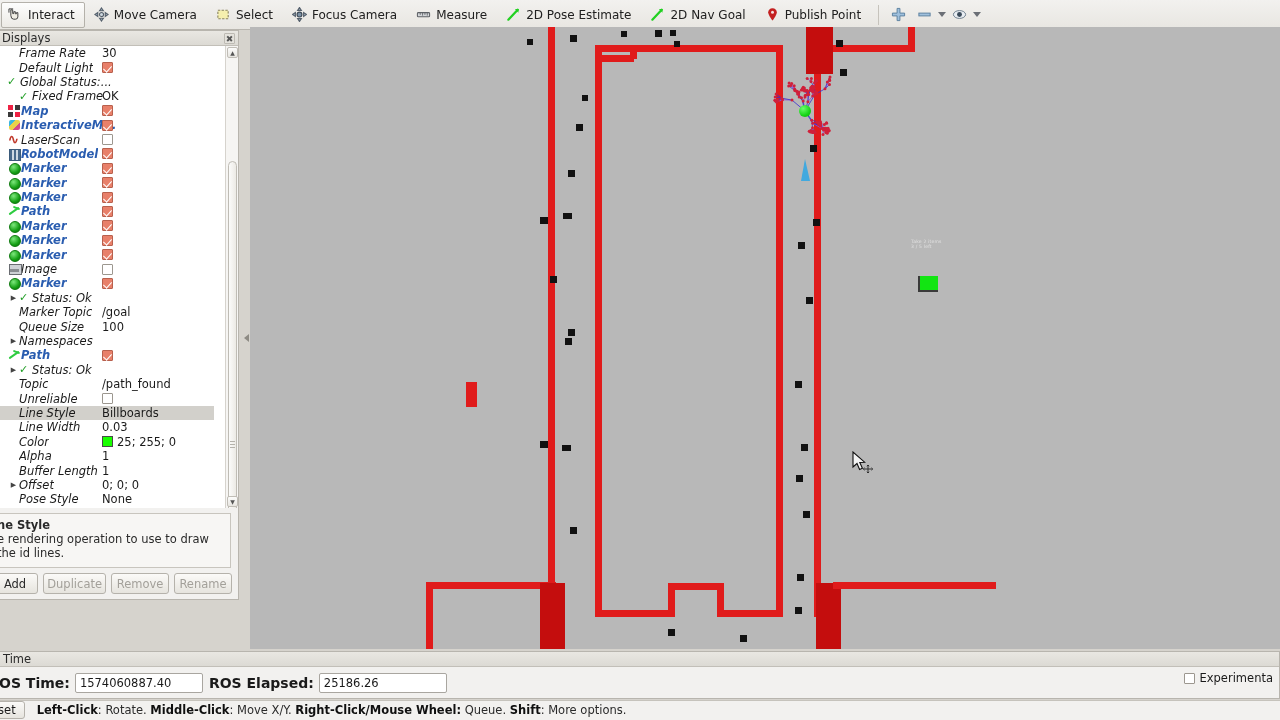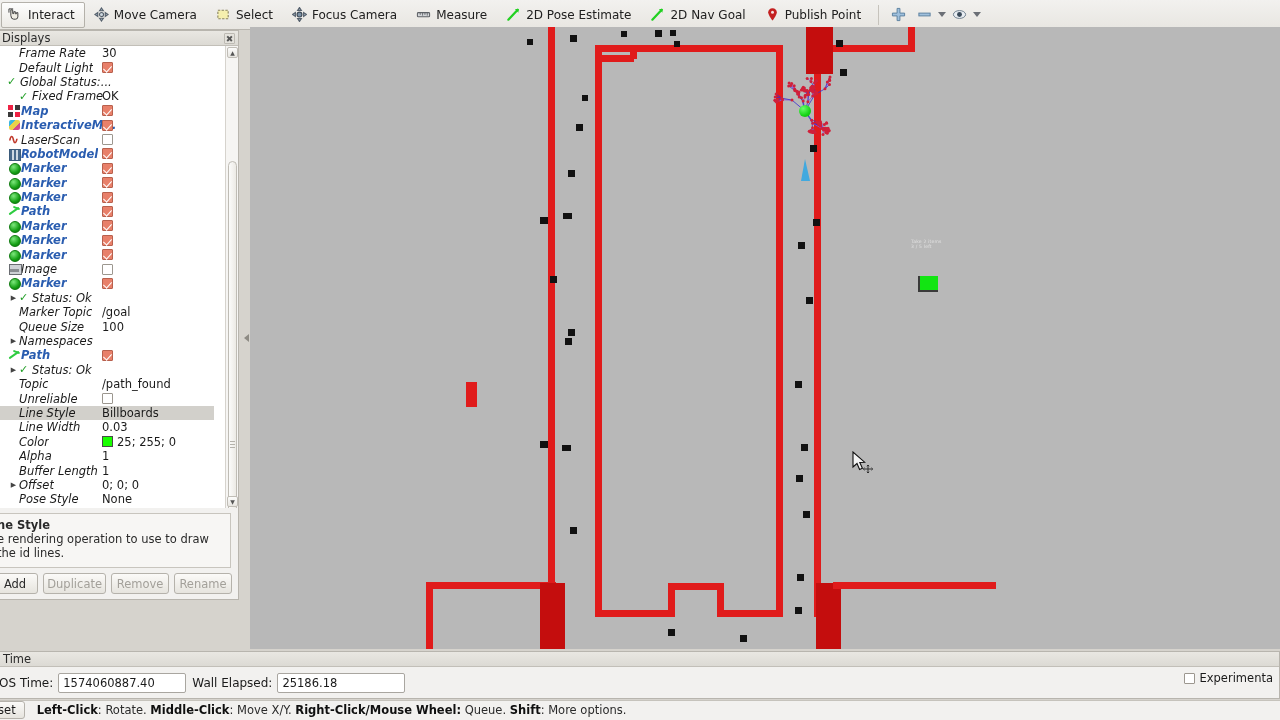--- a/index.html
+++ b/index.html
@@ -197,21 +197,21 @@
     background: #f2f1ef; border: 1px solid #b8b5ae;
   }
   #time-title {
     height: 15px; background: linear-gradient(to bottom,#e9e7e2,#dcdad4);
     border-bottom: 1px solid #c2bfb8;
     display: flex; align-items: center; padding-left: 10px;
     font-size: 11.5px; color: #2a2a2a;
   }
   #time-fields { display: flex; align-items: center; padding: 6px 0 0 6px; gap: 6px; }
   .tfield { display: flex; align-items: center; gap: 5px; }
-  .tfield .tl { font-size: 12px; color: #1a1a1a; white-space: nowrap; }
+  .tfield .tl { font-size: 14px; color: #1a1a1a; white-space: nowrap; font-weight: bold; }
   .tinput {
     width: 128px; height: 20px; background: #fff;
     border: 1px solid #a9a6a0; border-radius: 2px;
     font-size: 11.5px; color: #1a1a1a; padding: 0 4px;
     display: flex; align-items: center; cursor: text;
   }
   #exp-wrap {
     position: absolute; right: 6px; top: 19px;
     display: flex; align-items: center; gap: 5px; font-size: 11.5px;
   }
@@ -977,22 +977,22 @@
   <div id="timepanel">
     <div id="time-title">
       <span>Time</span>
     </div>
     <div id="time-fields">
         <div class="tfield">
           <span class="tl">OS Time:</span>
           <span class="tinput">1574060887.40</span>
         </div>
         <div class="tfield">
-          <span class="tl">Wall Elapsed:</span>
-          <span class="tinput">25186.18</span>
+          <span class="tl">ROS Elapsed:</span>
+          <span class="tinput">25186.26</span>
         </div>
       </div>
     <div id="exp-wrap">
       <span class="chk"></span>
       <span>Experimenta</span>
     </div>
     <div id="fps">32 </div>
   </div>
 
   <div id="statusbar">

